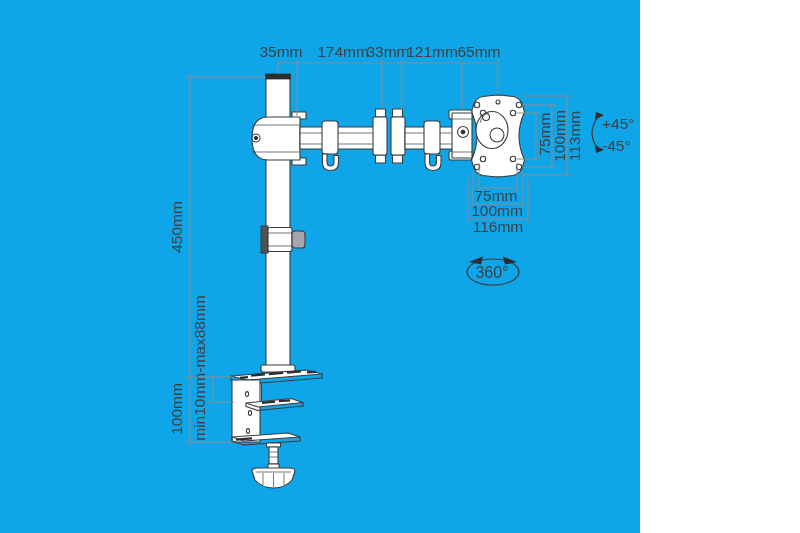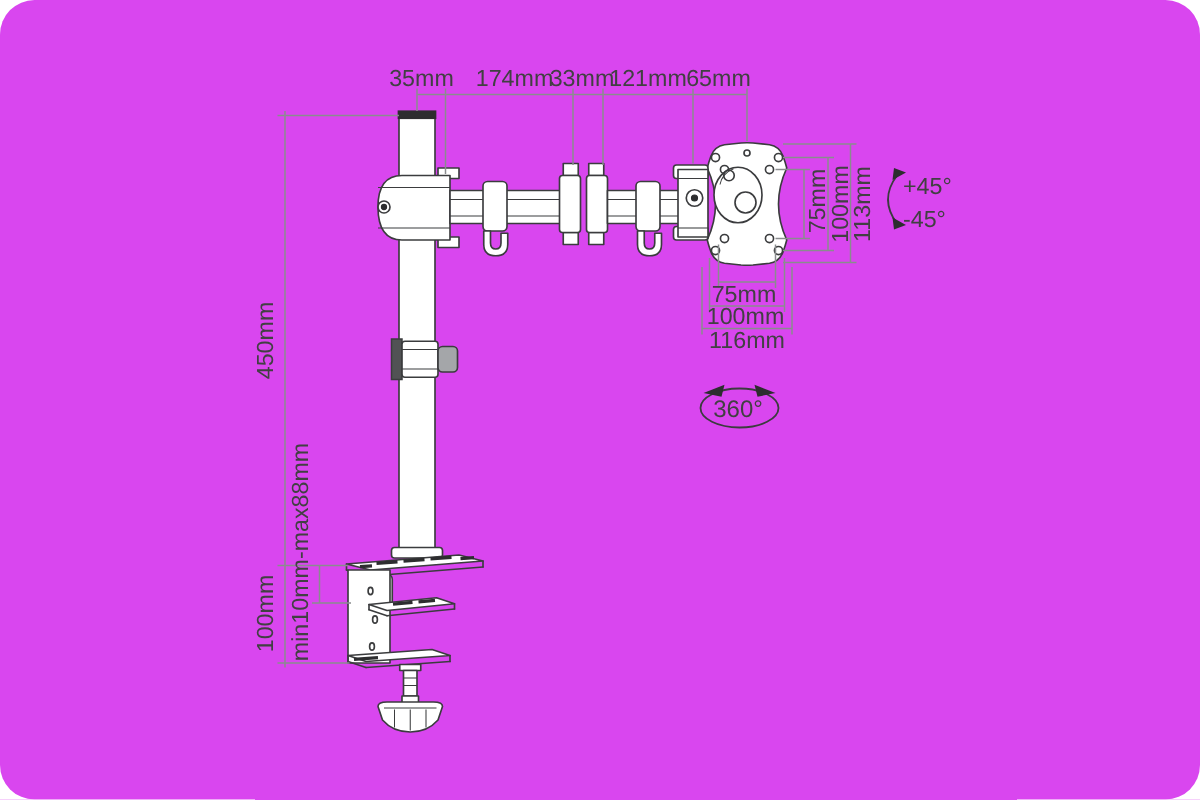--- a/index.html
+++ b/index.html
@@ -1,16 +1,16 @@
 <!DOCTYPE html>
 <html><head>
 <meta charset="utf-8">
 <style>
   html,body{margin:0;padding:0;background:#ffffff;}
-  .stage{position:relative;width:800px;height:533px;background:#d946ef;overflow:hidden;border-radius:23px;}
+  .stage{position:relative;width:640px;height:533px;background:#0ea5e9;overflow:hidden;}
   svg{display:block;}
   
   .p{stroke:#3b3c3e;stroke-width:1.1;fill:none;stroke-linejoin:round;stroke-linecap:round;}
   .pf{stroke:#3b3c3e;stroke-width:1.1;fill:#ffffff;stroke-linejoin:round;}
   .pin{stroke:#3b3c3e;stroke-width:0.7;fill:none;}
   .pdark{fill:#2d2d2f;stroke:#2d2d2f;stroke-width:0.8;}
   .pgray{fill:#a4a6a9;stroke:#3b3c3e;stroke-width:1.1;}
   .pslab{fill:#515254;stroke:#3b3c3e;stroke-width:1;}
   .slot{stroke:#2d2d2f;stroke-width:2.2;stroke-linecap:butt;fill:none;}
   

